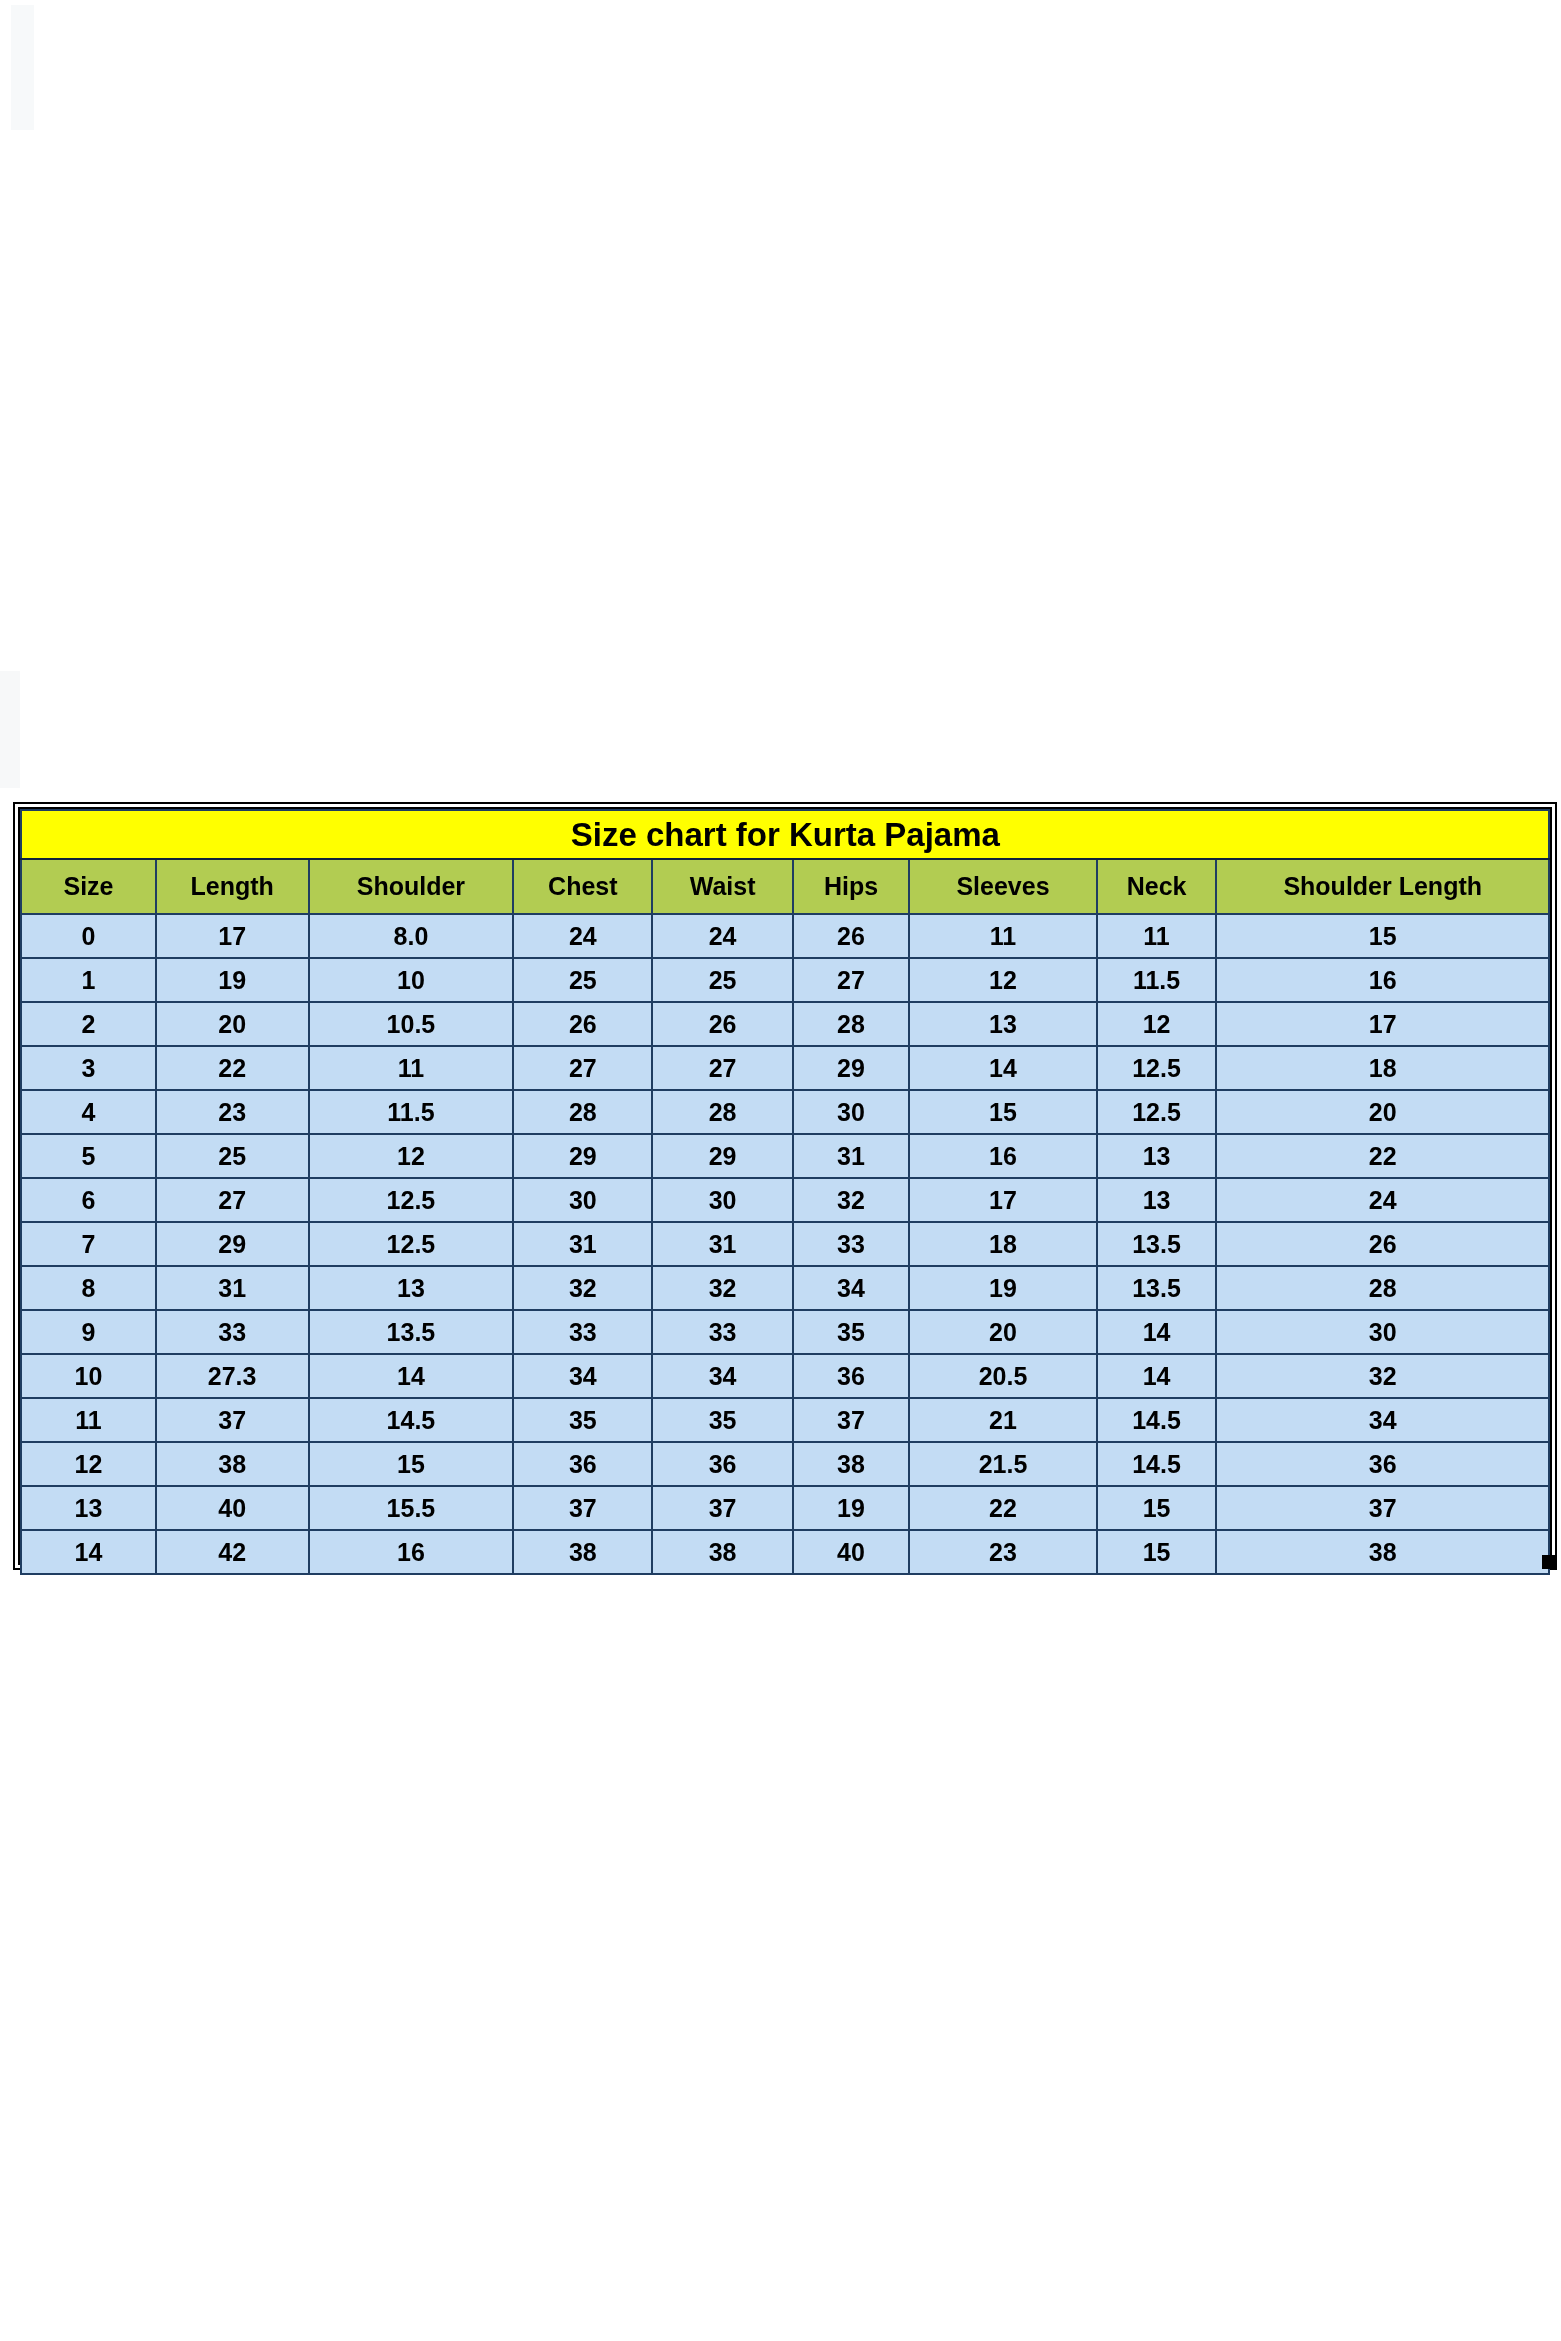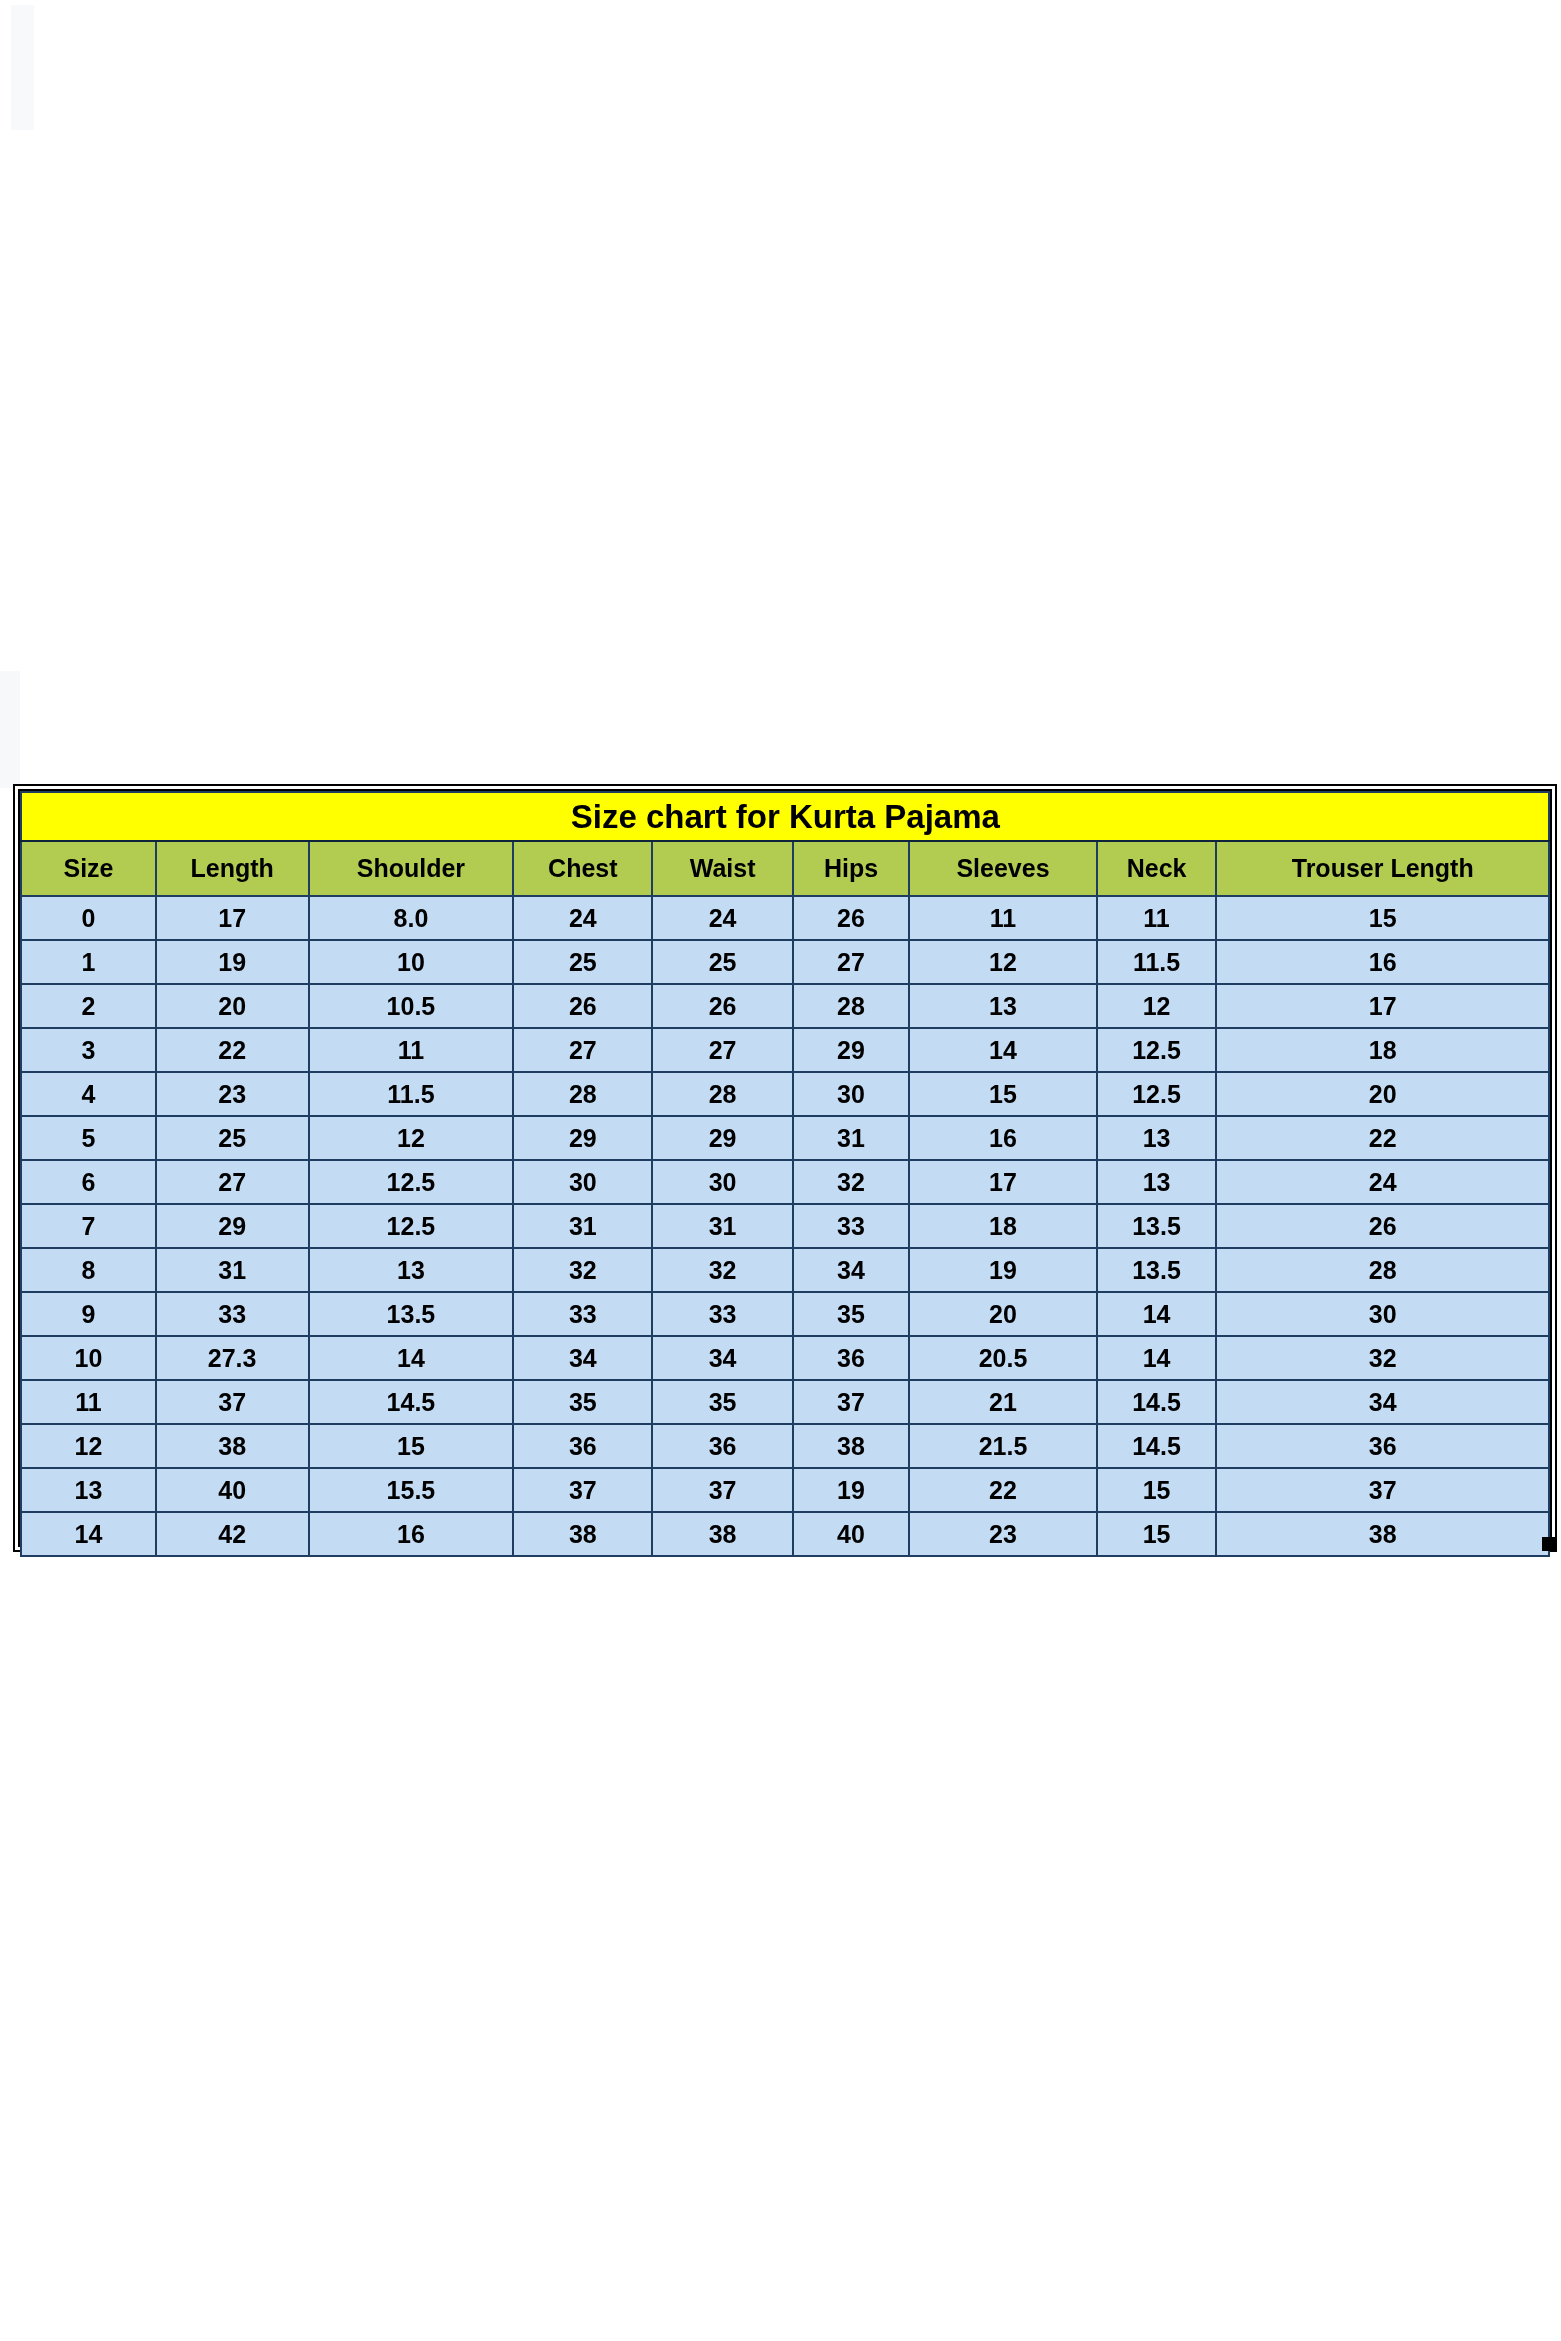--- a/index.html
+++ b/index.html
@@ -26,21 +26,21 @@
   .artifact-leftedge {
     position: absolute;
     left: 0px; top: 671px;
     width: 20px; height: 117px;
     background: #f3f5f7;
     opacity: 0.7;
   }
   .chart-wrap {
     position: absolute;
     left: 13.3px;
-    top: 784px;
+    top: 802px;
     width: 1544px;
     height: 768px;
     box-sizing: border-box;
     border: 7.8px double #000000;
     background: #ffffff;
   }
   table.size-chart {
     width: 100%;
     height: 100%;
     border-collapse: collapse;
@@ -108,21 +108,21 @@
         </tr>
         <tr class="header-row" id="header-row">
             <th>Size</th>
             <th>Length</th>
             <th>Shoulder</th>
             <th>Chest</th>
             <th>Waist</th>
             <th>Hips</th>
             <th>Sleeves</th>
             <th>Neck</th>
-            <th>Trouser Length</th>
+            <th>Shoulder Length</th>
           </tr>
       </thead>
       <tbody id="table-body">
           <tr>
             <td>0</td>
             <td>17</td>
             <td>8.0</td>
             <td>24</td>
             <td>24</td>
             <td>26</td>

